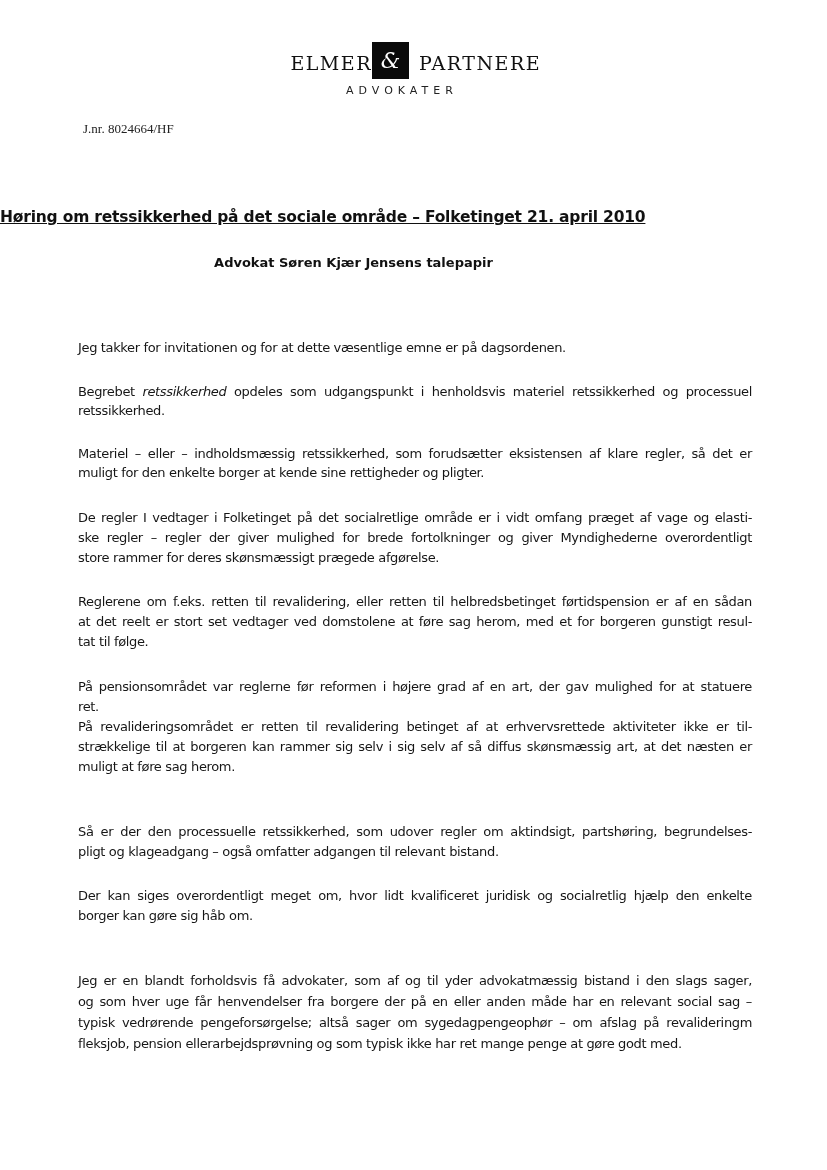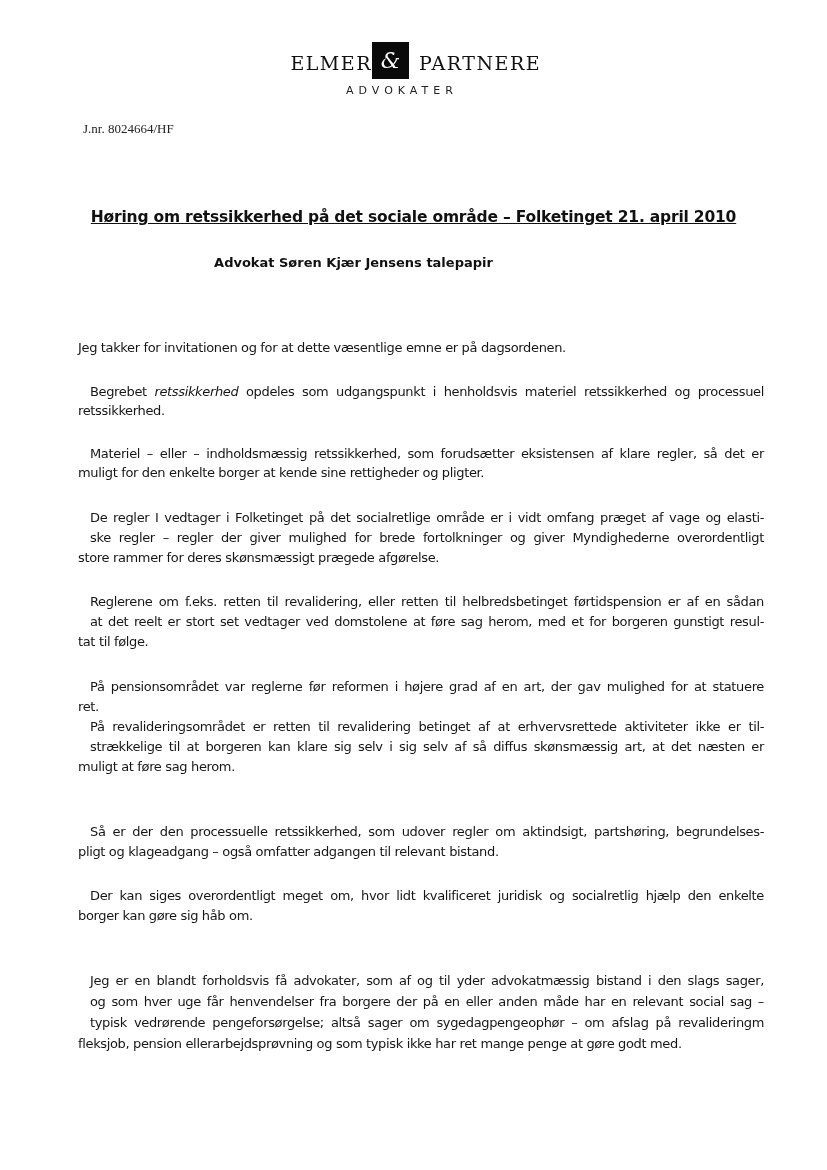--- a/index.html
+++ b/index.html
@@ -10,28 +10,28 @@
   .logo-left { position: absolute; right: 455px; top: 10px; font-family: "DejaVu Serif", serif;
                font-size: 19px; letter-spacing: 1.5px; color: #111; }
   .logo-box { position: absolute; left: 372px; top: 0; width: 37px; height: 37px; background: #0a0a0a;
               color: #fff; font-family: "DejaVu Serif", serif; font-style: italic; font-size: 22px;
               line-height: 37px; text-align: center; }
   .logo-right { position: absolute; left: 419px; top: 10px; font-family: "DejaVu Serif", serif;
                 font-size: 19px; letter-spacing: 1.5px; color: #111; }
   .logo-sub { position: absolute; left: 346px; top: 42px; font-family: "DejaVu Sans", sans-serif;
               font-size: 11px; letter-spacing: 5px; color: #222; }
   .jnr { position: absolute; left: 83px; top: 121px; font-size: 13px; color: #222; font-family: Liberation Serif, serif; }
-  .title { position: absolute; left: 0; width: 827px; top: 208px; text-align: center;
+  .title { position: absolute; left: 0; width: 827px; top: 208px; 
            font-size: 15.5px; font-weight: bold; text-decoration: underline; color: #111;
            letter-spacing: -0.2px; }
   .subtitle { position: absolute; left: 0; width: 707px; top: 255px; text-align: center;
               font-size: 13px; font-weight: bold; color: #111; }
   .line { position: absolute; left: 78px; font-size: 13px; white-space: nowrap; color: #161616;
           letter-spacing: -0.35px; }
-  .just { width: 674px; text-align: justify; text-align-last: justify; margin-left: 12px; }
+  .just { width: 674px; text-align: justify; text-align-last: justify; }
   em { font-style: italic; }
 </style>
 </head>
 <body>
 
 <div class="logo">
   <div class="logo-row">
     <span class="logo-left">ELMER</span>
     <span class="logo-box">&amp;</span>
     <span class="logo-right">PARTNERE</span>
@@ -56,21 +56,21 @@
 <div class="line just" style="top:530px">ske regler – regler der giver mulighed for brede fortolkninger og giver Myndighederne overordentligt</div>
 <div class="line" style="top:550px">store rammer for deres skønsmæssigt prægede afgørelse.</div>
 
 <div class="line just" style="top:594px">Reglerene om f.eks. retten til revalidering, eller retten til helbredsbetinget førtidspension er af en sådan</div>
 <div class="line just" style="top:614px">at det reelt er stort set vedtager ved domstolene at føre sag herom, med et for borgeren gunstigt resul-</div>
 <div class="line" style="top:634px">tat til følge.</div>
 
 <div class="line just" style="top:679px">På pensionsområdet var reglerne før reformen i højere grad af en art, der gav mulighed for at statuere</div>
 <div class="line" style="top:699px">ret.</div>
 <div class="line just" style="top:719px">På revalideringsområdet er retten til revalidering betinget af at erhvervsrettede aktiviteter ikke er til-</div>
-<div class="line just" style="top:739px">strækkelige til at borgeren kan klare sig selv  i sig selv af så diffus skønsmæssig art, at det næsten er</div>
+<div class="line just" style="top:739px">strækkelige til at borgeren kan rammer sig selv  i sig selv af så diffus skønsmæssig art, at det næsten er</div>
 <div class="line" style="top:759px">muligt at føre sag herom.</div>
 
 <div class="line just" style="top:824px">Så er der den processuelle retssikkerhed, som udover regler om aktindsigt, partshøring, begrundelses-</div>
 <div class="line" style="top:844px">pligt og klageadgang – også omfatter adgangen til relevant bistand.</div>
 
 <div class="line just" style="top:888px">Der kan siges overordentligt meget om, hvor lidt kvalificeret juridisk og socialretlig hjælp den enkelte</div>
 <div class="line" style="top:908px">borger kan gøre sig håb om.</div>
 
 <div class="line just" style="top:973px">Jeg er en blandt forholdsvis få advokater, som af og til yder advokatmæssig bistand i den slags sager,</div>
 <div class="line just" style="top:994px">og som hver uge får henvendelser fra borgere der på en eller anden måde har en relevant social sag –</div>

